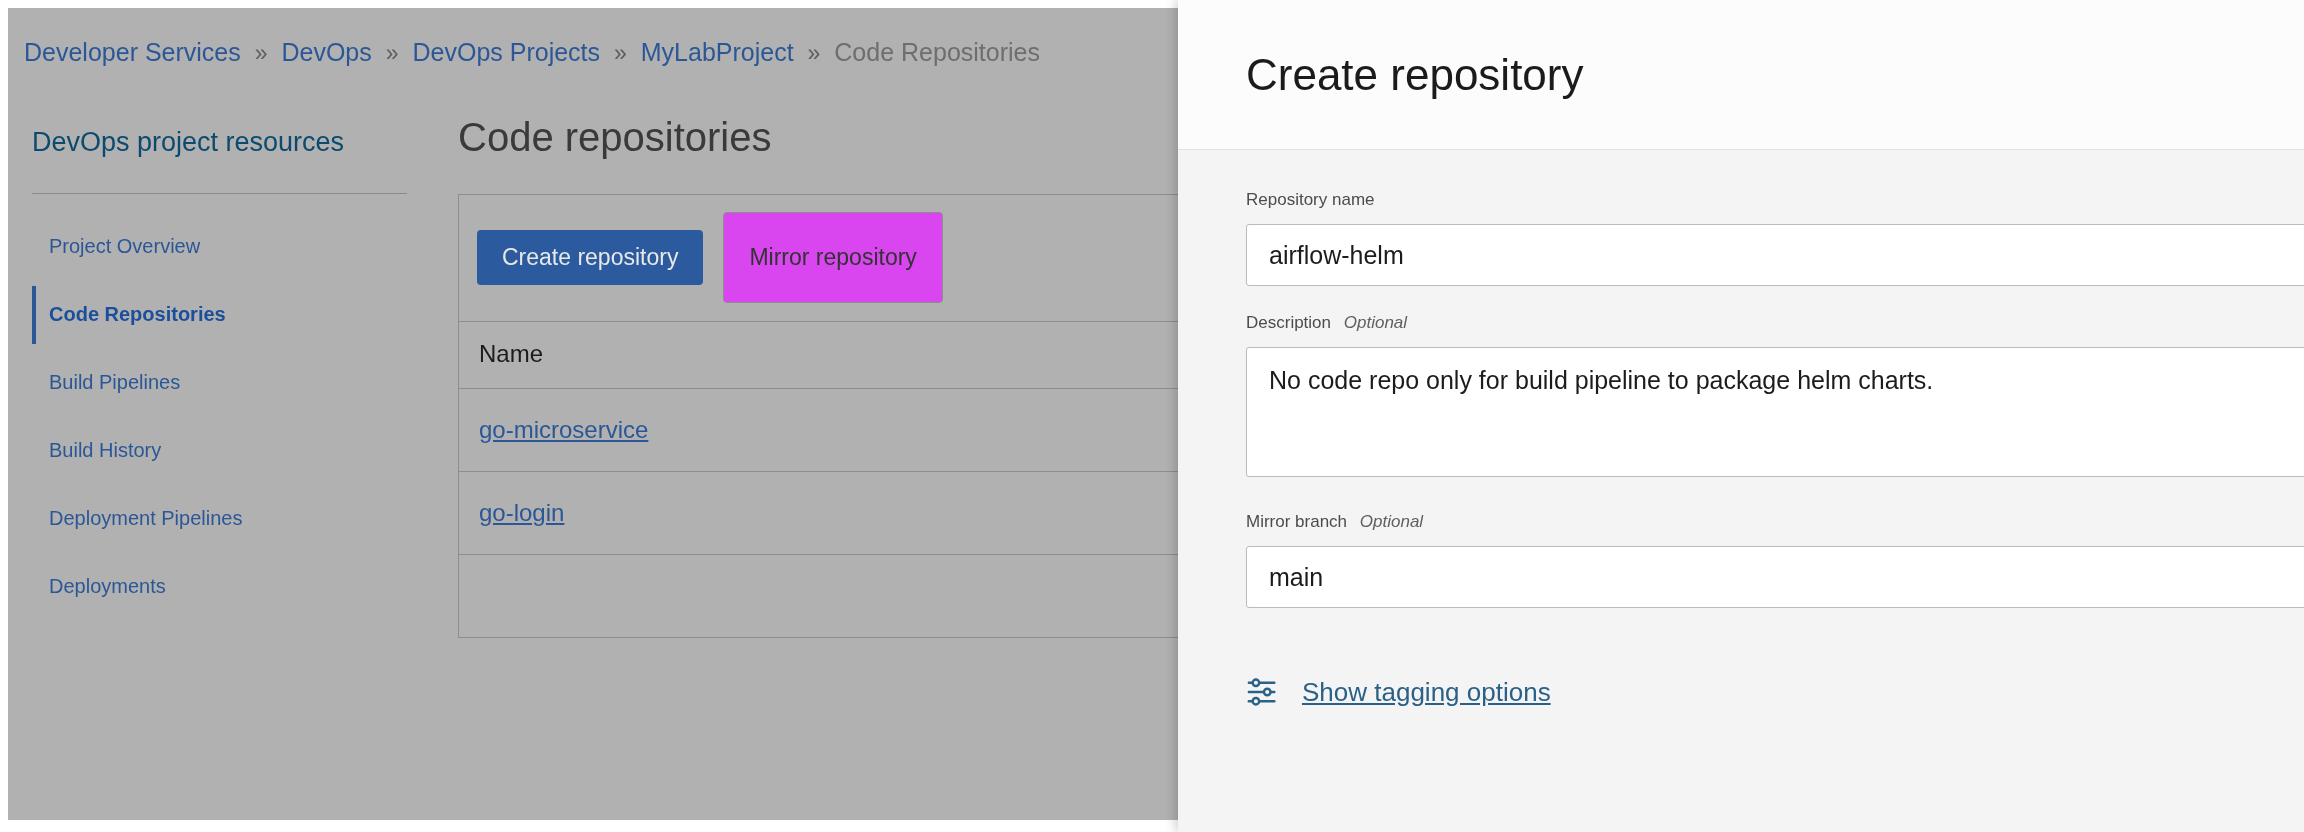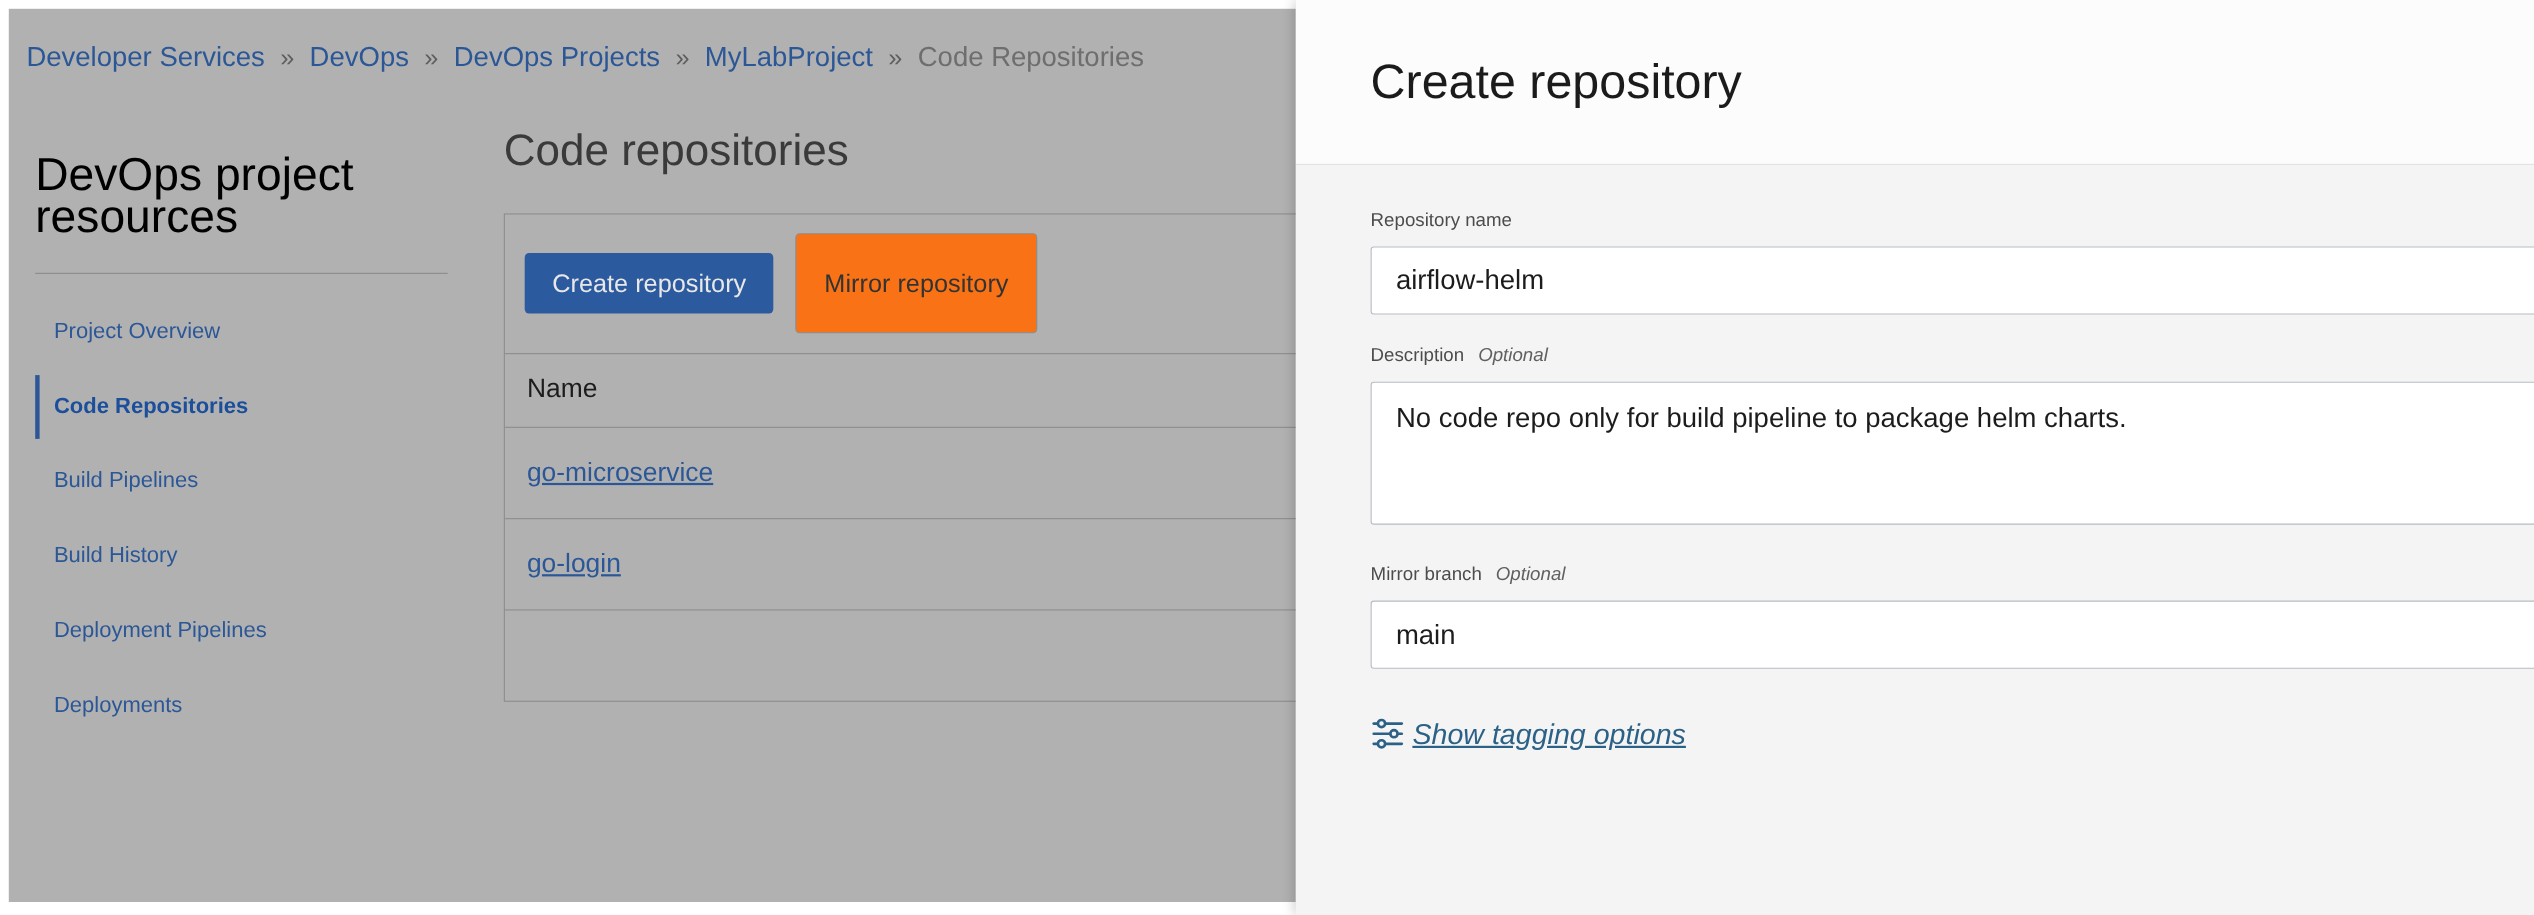--- a/index.html
+++ b/index.html
@@ -58,25 +58,25 @@
   }
 
   
   #sidenav {
     position: absolute;
     left: 16px;
     top: 115px;
     width: 390px;
   }
   .nav-title {
-    font-size: 42px;
+    font-size: 27px;
     line-height: 38px;
     font-weight: 400;
-    color: #000000;
-    margin: 17px 0 32px 8px;
+    color: #0c4a6e;
+    margin: 0 0 32px 8px;
   }
   .nav-rule {
     height: 1px;
     background: #8b8b8b;
     margin: 0 0 38px 8px;
     width: 375px;
   }
   .nav-item {
     position: relative;
     font-size: 20px;
@@ -133,21 +133,21 @@
     color: #e8e8e8;
     border: none;
     border-radius: 4px;
     font-size: 23px;
     font-family: "Liberation Sans", sans-serif;
     padding: 14px 25px;
     cursor: pointer;
     white-space: nowrap;
   }
   .btn-secondary {
-    background: #f97316;
+    background: #d946ef;
     color: #333333;
     border: 1px solid #8d8d8d;
     border-radius: 4px;
     font-size: 23px;
     font-family: "Liberation Sans", sans-serif;
     padding: 31px 25px;
     cursor: pointer;
     white-space: nowrap;
   }
   .tbl {
@@ -244,23 +244,22 @@
     align-items: flex-start;
     padding-top: 16px;
     line-height: 32px;
   }
   .gap-a { height: 22px; }
   .gap-b { height: 30px; }
 
   .tag-row {
     display: flex;
     align-items: center;
-    gap: 4px;
-    margin-top: 42px;
-    font-style: italic;
+    gap: 22px;
+    margin-top: 67px;
   }
   .tag-icon {
     width: 34px;
     height: 34px;
     display: block;
     flex: none;
   }
   .tag-link {
     color: #2b6186;
     text-decoration: underline;

